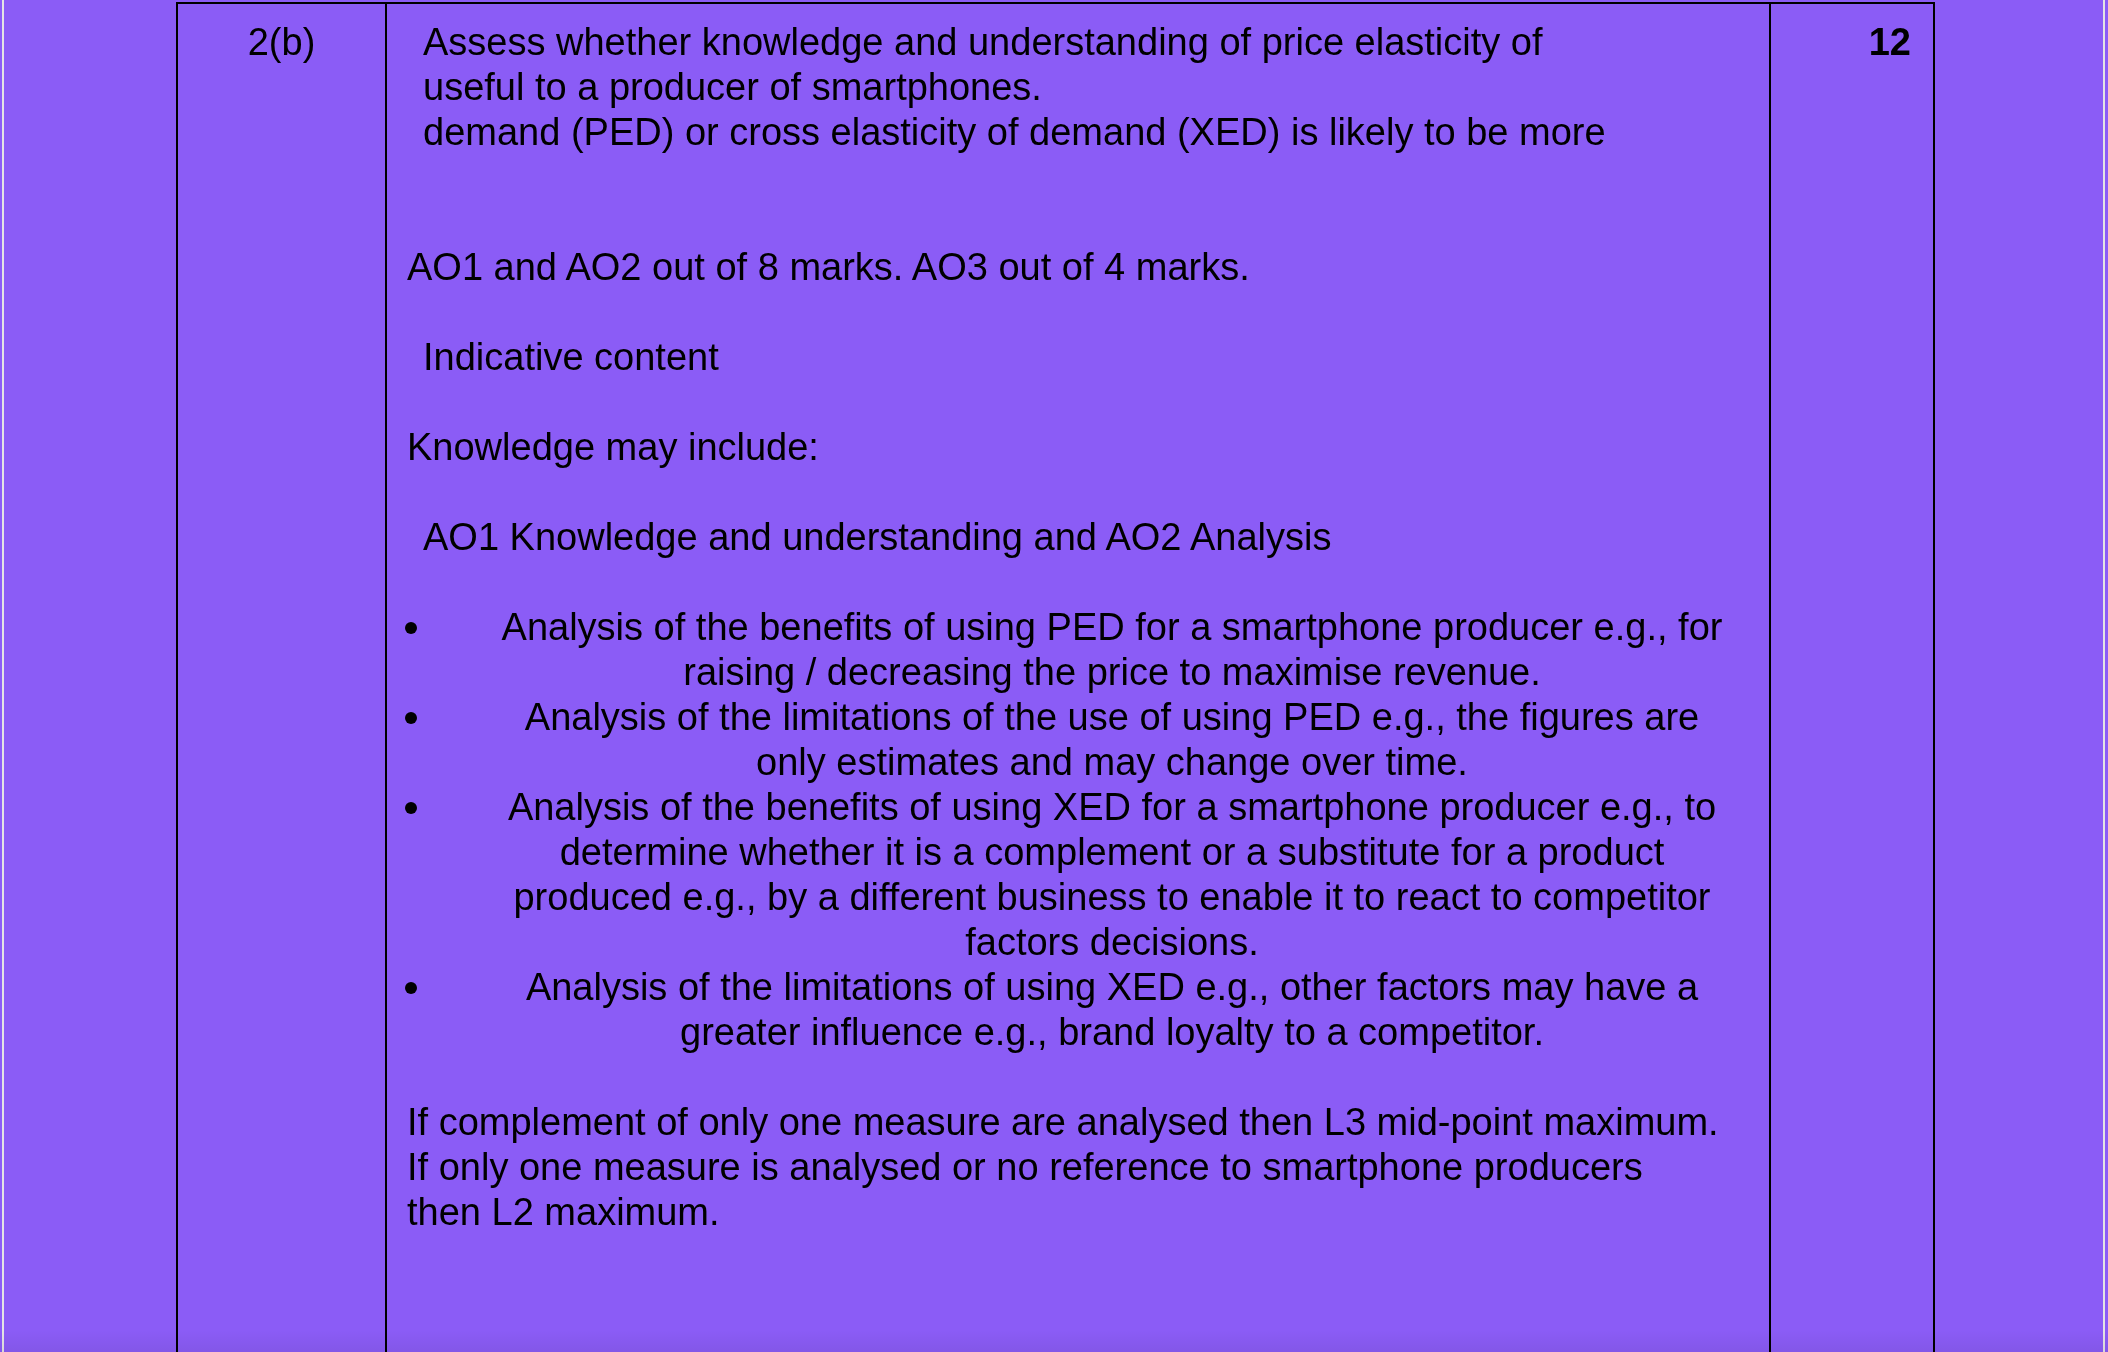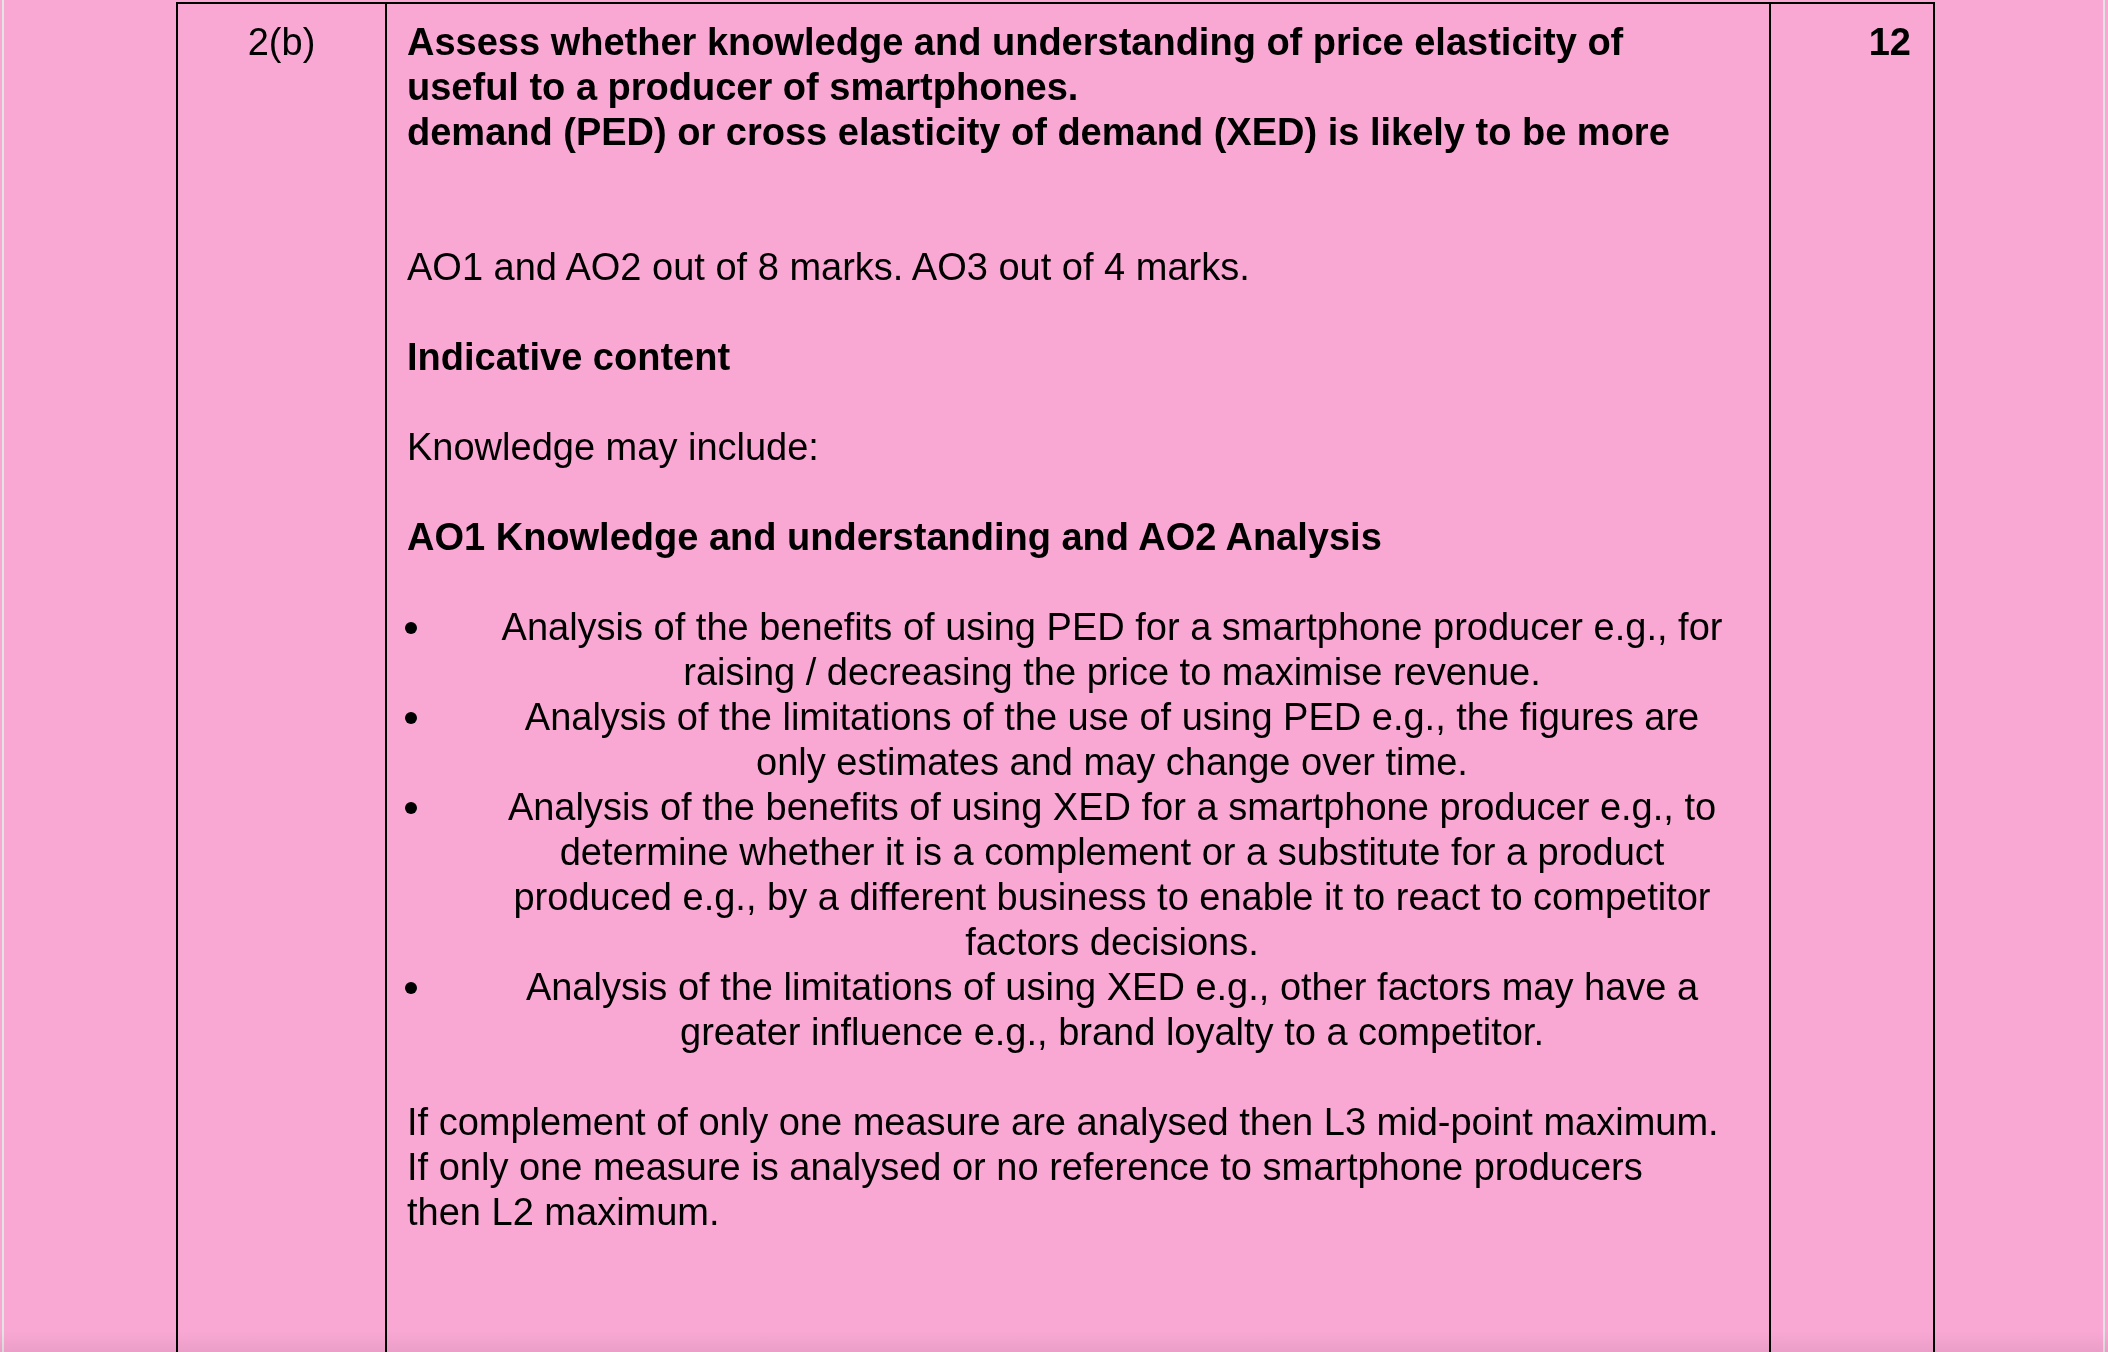--- a/index.html
+++ b/index.html
@@ -1,33 +1,33 @@
 <!DOCTYPE html>
 <html><head>
 <meta charset="utf-8">
 <style>
   html,body{margin:0;padding:0;background:#ffffff;}
   .page{
-    position:relative;width:2108px;height:1352px;background:#f9a8d4;overflow:hidden;
+    position:relative;width:2108px;height:1352px;background:#8b5cf6;overflow:hidden;
     font-family:"Liberation Sans",sans-serif;color:#000000;
   }
   .edge{position:absolute;top:0;bottom:0;width:2px;background:#e4e4e4;}
   .edge-left{left:2px;}
   .edge-right{right:3px;}
   .mtable{
     position:absolute;left:176px;top:2px;width:1757px;height:1350px;
     display:flex;border-top:2px solid #000;border-left:2px solid #000;
   }
   .cell{box-sizing:border-box;font-size:38px;line-height:45px;}
   .q-cell{width:209px;border-right:2px solid #000;padding-top:16px;text-align:center;}
   .c-cell{width:1384px;border-right:2px solid #000;padding:16px 20px 0 20px;overflow:hidden;}
   .m-cell{flex:1;border-right:2px solid #000;padding:16px 22px 0 0;text-align:right;font-weight:bold;}
   .line{white-space:nowrap;}
   .line.indented{padding-left:75px;}
-  .para.bold{font-weight:bold;}
+  .para.bold{font-weight:normal;margin-left:16px;}
   .spacer{height:45px;}
   .bullet-item{position:relative;padding-left:68px;text-align:center;}
   .dot{position:absolute;left:-2px;top:17px;width:12px;height:12px;border-radius:50%;background:#000;}
   .bottom-band{
     position:absolute;left:0;right:0;bottom:0;height:22px;
     background:linear-gradient(rgba(0,0,0,0),rgba(0,0,0,0.06));pointer-events:none;
   }
 </style>
 </head>
 <body>

